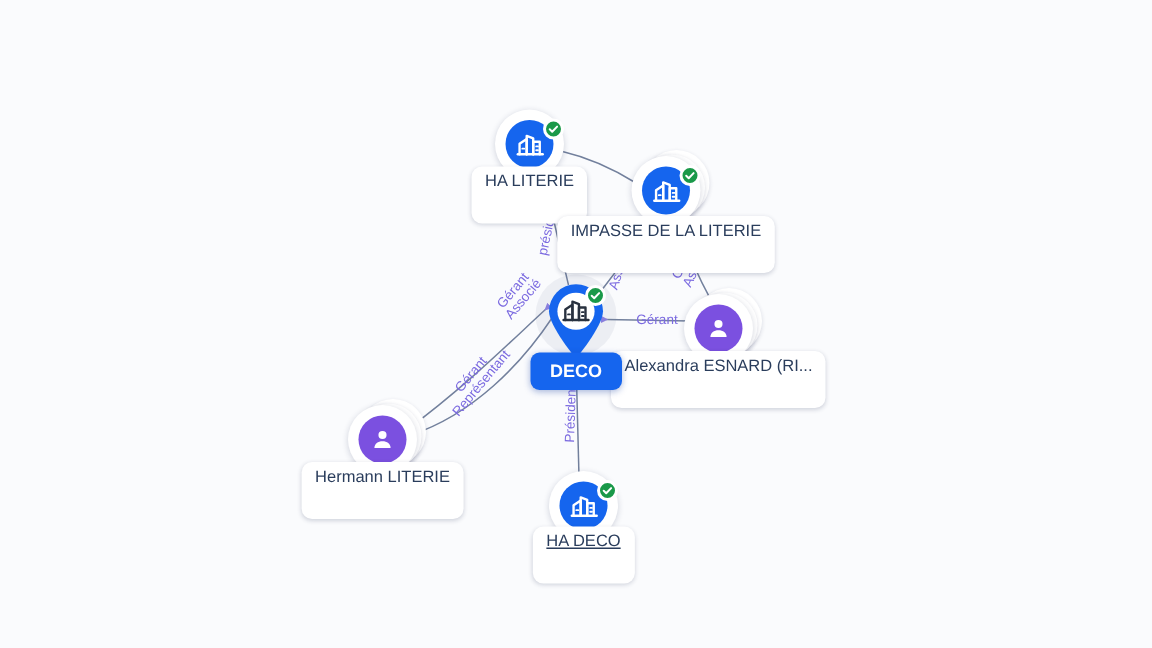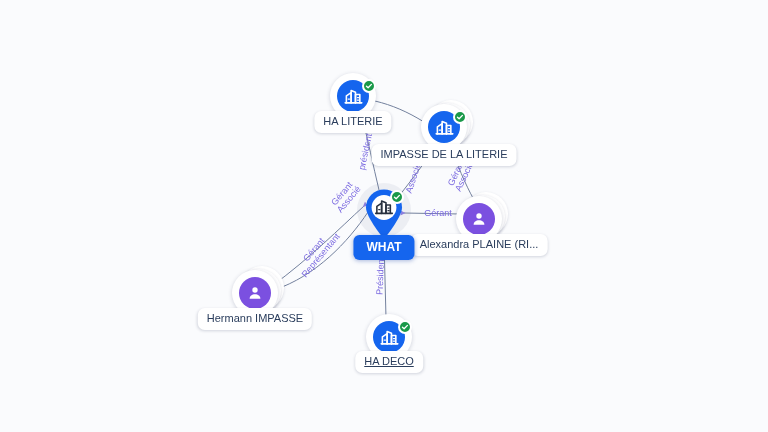--- a/index.html
+++ b/index.html
@@ -78,21 +78,21 @@
   .badge svg { display: block; }
 
   
   .label {
     position: absolute;
     transform: translate(-50%, 0);
     background: #ffffff;
     color: #2a3d5c;
     font-size: 11px;
     line-height: 1;
-    padding: 5px 9px 6px;
+    padding: 5px 9px 22px;
     border-radius: 7px;
     white-space: nowrap;
     box-shadow: 0 1px 3px rgba(30,40,80,.18);
   }
 
   
   .focus-halo {
     position: absolute;
     transform: translate(-50%, -50%);
     width: 54px; height: 54px;
@@ -217,33 +217,33 @@
         <div class="stack s3"></div>
         <div class="stack s2"></div>
         <div class="disc"></div>
         <div class="avatar person">
           <svg width="18" height="18" viewBox="0 0 24 24" fill="none">
             <circle cx="12" cy="8" r="3.6" fill="#ffffff"></circle>
             <path d="M4.8 19.5c0-3.7 3.2-6 7.2-6s7.2 2.3 7.2 6z" fill="#ffffff"></path>
           </svg>
         </div>
       </div>
-      <div class="label" style="left: 479px; top: 234px;">Alexandra PLAINE (RI...</div>
+      <div class="label" style="left: 479px; top: 234px;">Alexandra ESNARD (RI...</div>
       <div class="node" style="left: 255px; top: 293px;">
         <div class="stack s3"></div>
         <div class="stack s2"></div>
         <div class="disc"></div>
         <div class="avatar person">
           <svg width="18" height="18" viewBox="0 0 24 24" fill="none">
             <circle cx="12" cy="8" r="3.6" fill="#ffffff"></circle>
             <path d="M4.8 19.5c0-3.7 3.2-6 7.2-6s7.2 2.3 7.2 6z" fill="#ffffff"></path>
           </svg>
         </div>
       </div>
-      <div class="label" style="left: 255px; top: 308px;">Hermann IMPASSE</div>
+      <div class="label" style="left: 255px; top: 308px;">Hermann LITERIE</div>
       <div class="node" style="left: 389px; top: 337px;">
         <div class="disc"></div>
         <div class="avatar company">
           <svg width="19" height="19" viewBox="0 0 24 24" fill="none">
             <path d="M3 20V11.2L9 7.2V20" stroke="#ffffff" stroke-width="2" stroke-linejoin="round" stroke-linecap="round"></path>
             <path d="M9 20V4.5l5.5 2.2V20" stroke="#ffffff" stroke-width="2" stroke-linejoin="round" stroke-linecap="round"></path>
             <path d="M14.5 20V9.5H20V20" stroke="#ffffff" stroke-width="2" stroke-linejoin="round" stroke-linecap="round"></path>
             <path d="M1.5 20h21" stroke="#ffffff" stroke-width="2" stroke-linecap="round"></path>
             <path d="M5.3 15.3h1.6M17 13.4h1.5M17 16.6h1.5" stroke="#ffffff" stroke-width="1.6" stroke-linecap="round"></path>
           </svg>
@@ -272,16 +272,16 @@
             <path d="M1.5 20h21" stroke="#28313f" stroke-width="2" stroke-linecap="round"></path>
             <path d="M5.3 15.3h1.6M17 13.4h1.5M17 16.6h1.5" stroke="#28313f" stroke-width="1.6" stroke-linecap="round"></path>
           </svg>
         </div>
         <div class="badge" style="left:27px;top:2px;">
           <svg width="8" height="8" viewBox="0 0 12 12" fill="none">
             <path d="M2.2 6.3 L4.7 8.7 L9.6 3.6" stroke="#ffffff" stroke-width="2" stroke-linecap="round" stroke-linejoin="round"></path>
           </svg>
         </div>
       </div>
-      <div class="pin-label" style="left: 384px; top: 235px;">WHAT</div>
+      <div class="pin-label" style="left: 384px; top: 235px;">DECO</div>
     </div>
 
 </div>
 
 </body></html>

